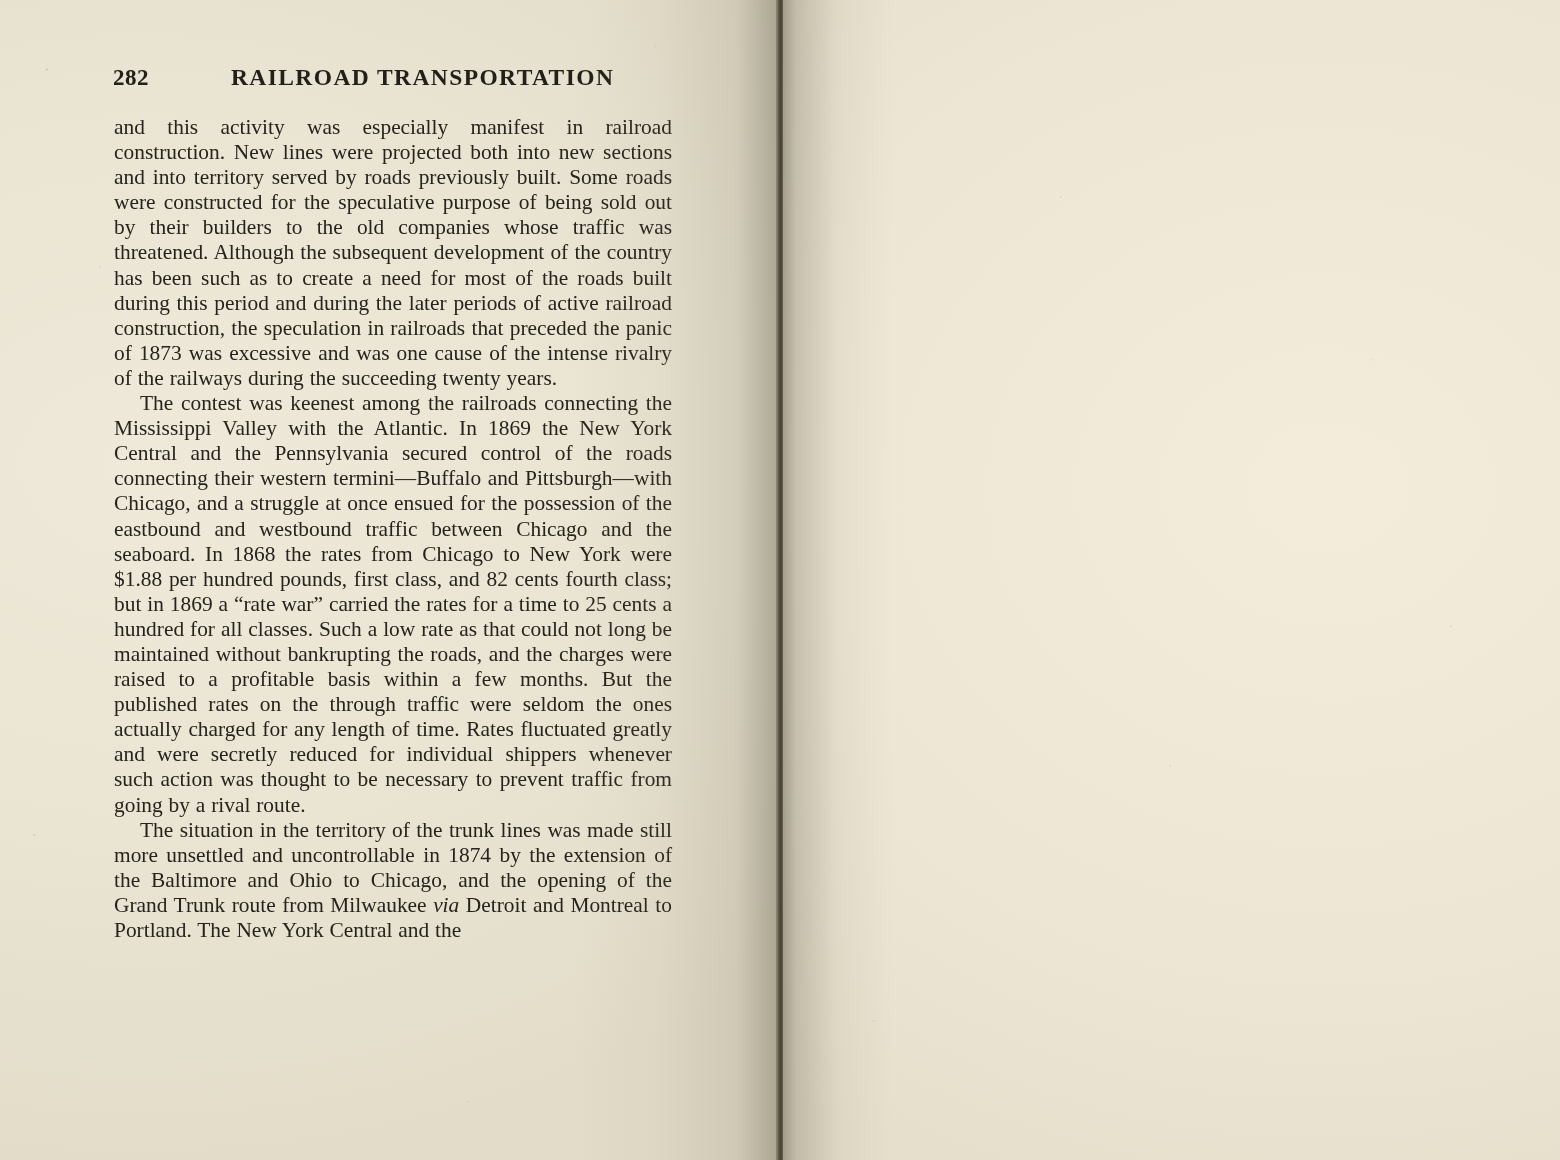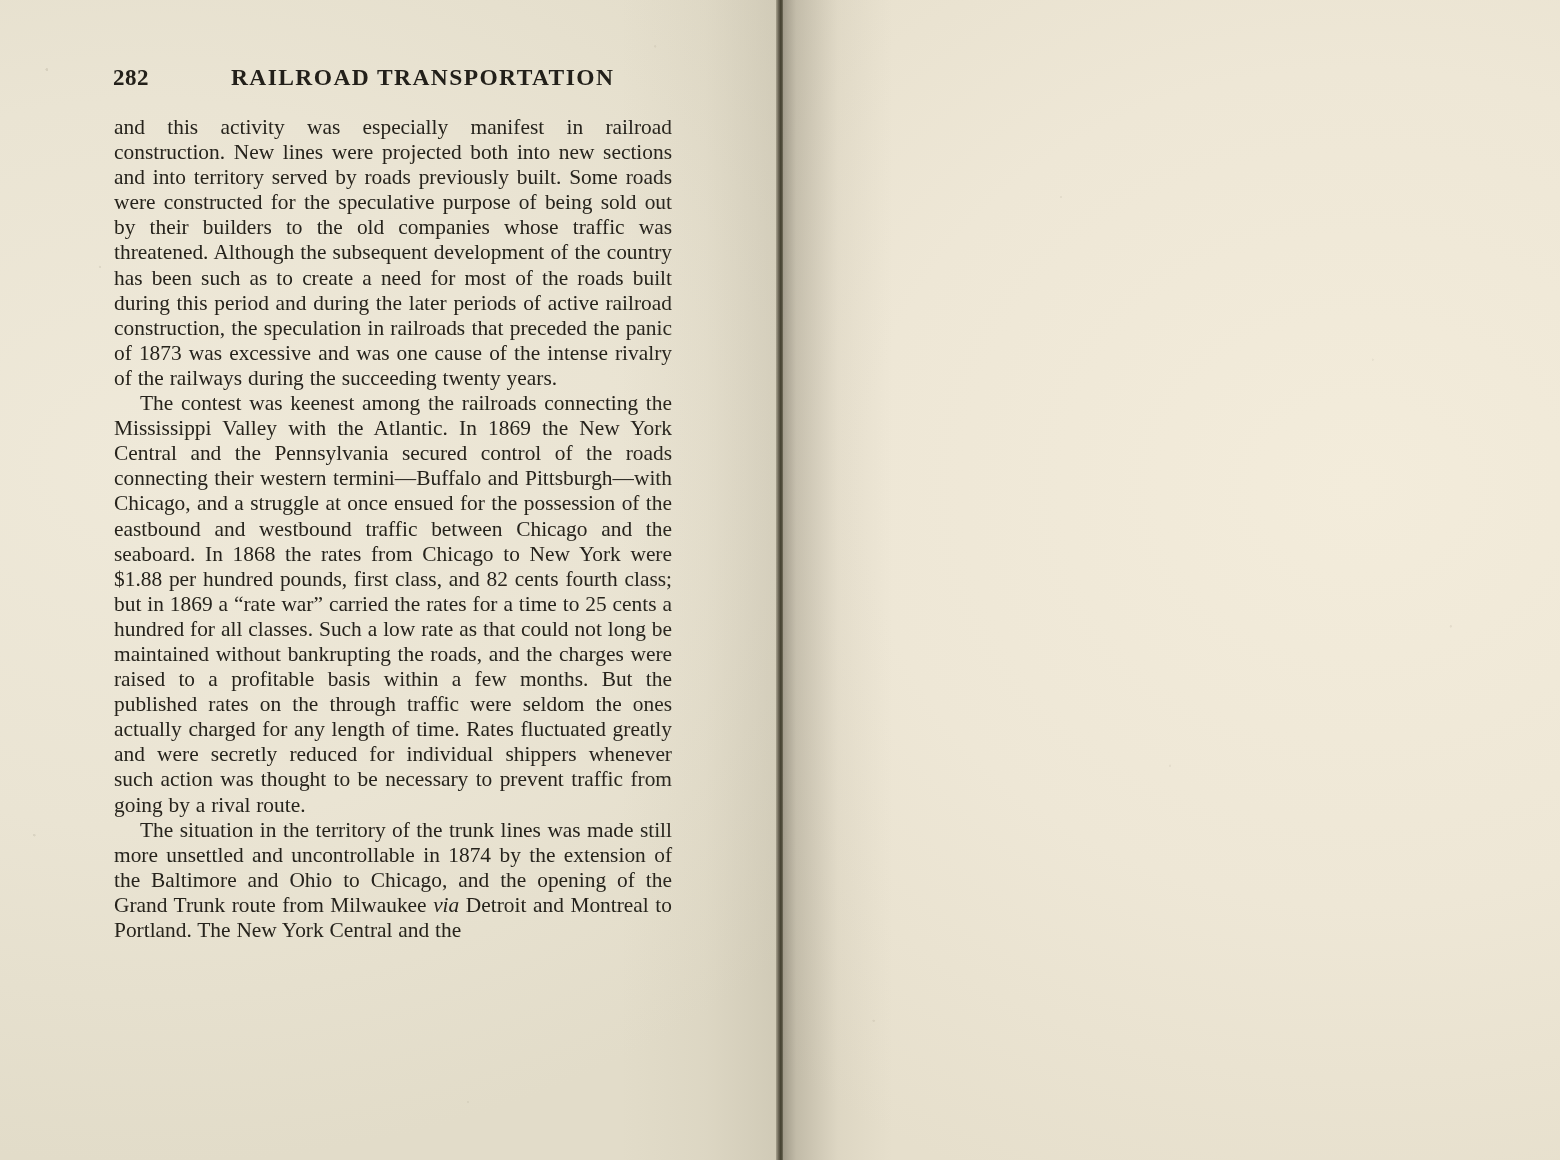--- a/index.html
+++ b/index.html
@@ -14,21 +14,20 @@
     overflow: hidden;
     font-family: "Liberation Serif", "DejaVu Serif", serif;
     background: #e8e2d2;
   }
 
   
   .page {
     position: absolute;
     top: 0;
     bottom: 0;
-    padding-left: 48px;
   }
   #page-left {
     left: 0;
     width: 783px;
     background:
       radial-gradient(ellipse 900px 700px at 18% 40%, #efe9d9 0%, #eae4d3 52%, #e2dcc9 100%);
   }
   
   #page-left::after {
     content: "";

